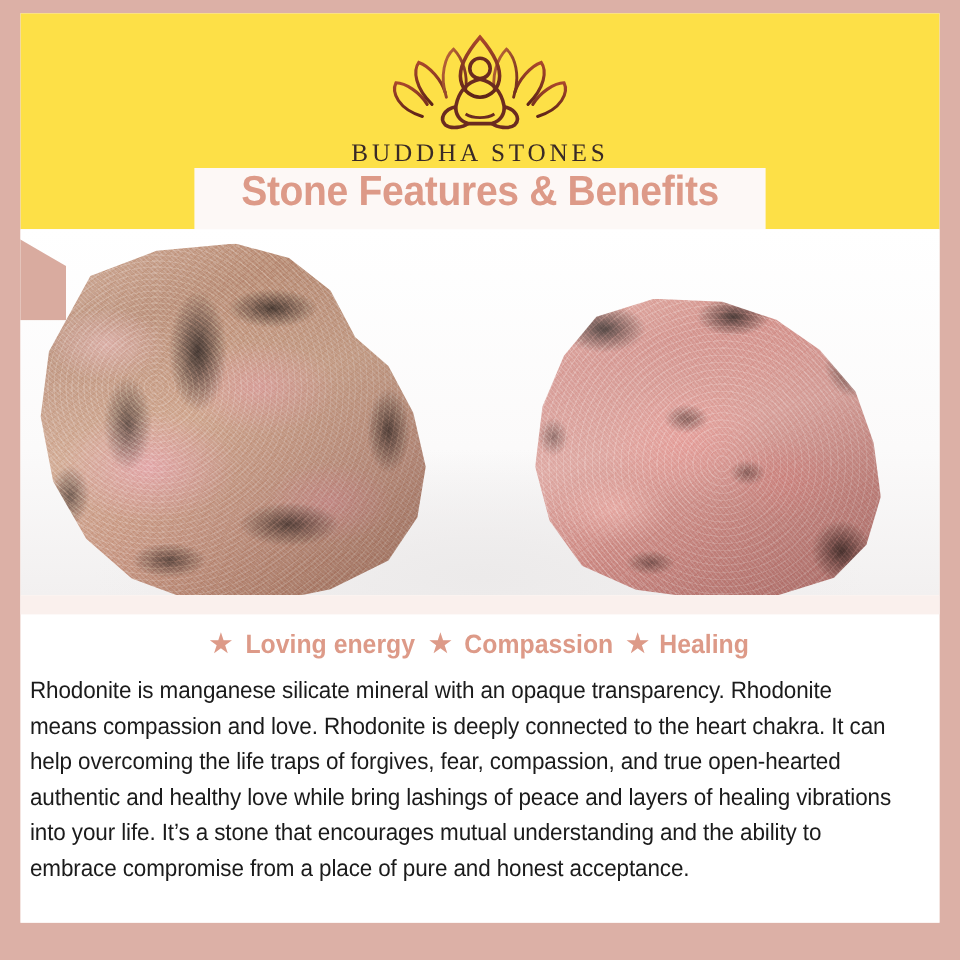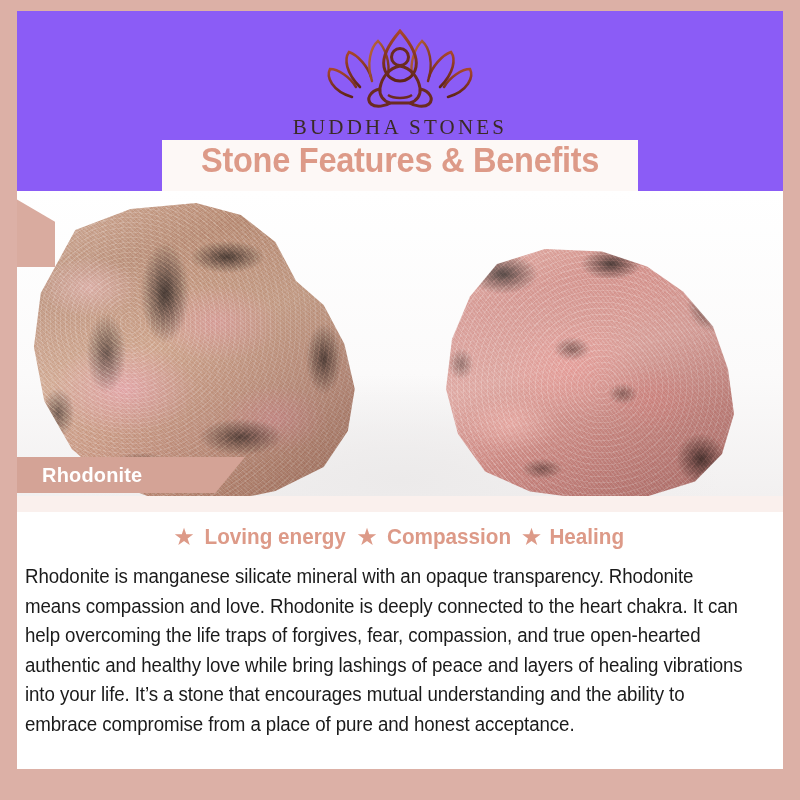--- a/index.html
+++ b/index.html
@@ -17,21 +17,21 @@
   
   .card{
     position:absolute;left:17px;top:11px;width:766px;height:758px;
     background:#faf0ed;
     overflow:hidden;
   }
 
   
   .header{
     position:absolute;left:0;top:0;width:766px;height:180px;
-    background:#8b5cf6;
+    background:#fde047;
   }
   .logo-wrap{
     position:absolute;left:0;top:14px;width:766px;
     display:flex;flex-direction:column;align-items:center;
   }
   .logo-mark{width:168px;height:86px;display:block;}
   .logo-text{
     margin-top:4px;
     font-family:"Liberation Serif", serif;
     font-size:21px;letter-spacing:3.2px;
@@ -266,23 +266,20 @@
       </div>
 
       <div class="stone stone-right">
         <div class="layer base"></div>
         <div class="layer pink"></div>
         <div class="layer dark"></div>
         <div class="layer grit"></div>
         <div class="layer shade"></div>
       </div>
 
-      <div class="name-badge">
-        <span class="n">Rhodonite</span>
-      </div>
     </div>
 
     <div class="body-panel">
       <div class="panel-fade"></div>
 
       <div class="keywords">
         <span class="kw">
           <span class="star">★</span>
           <span class="label">Loving energy</span>
         </span>

